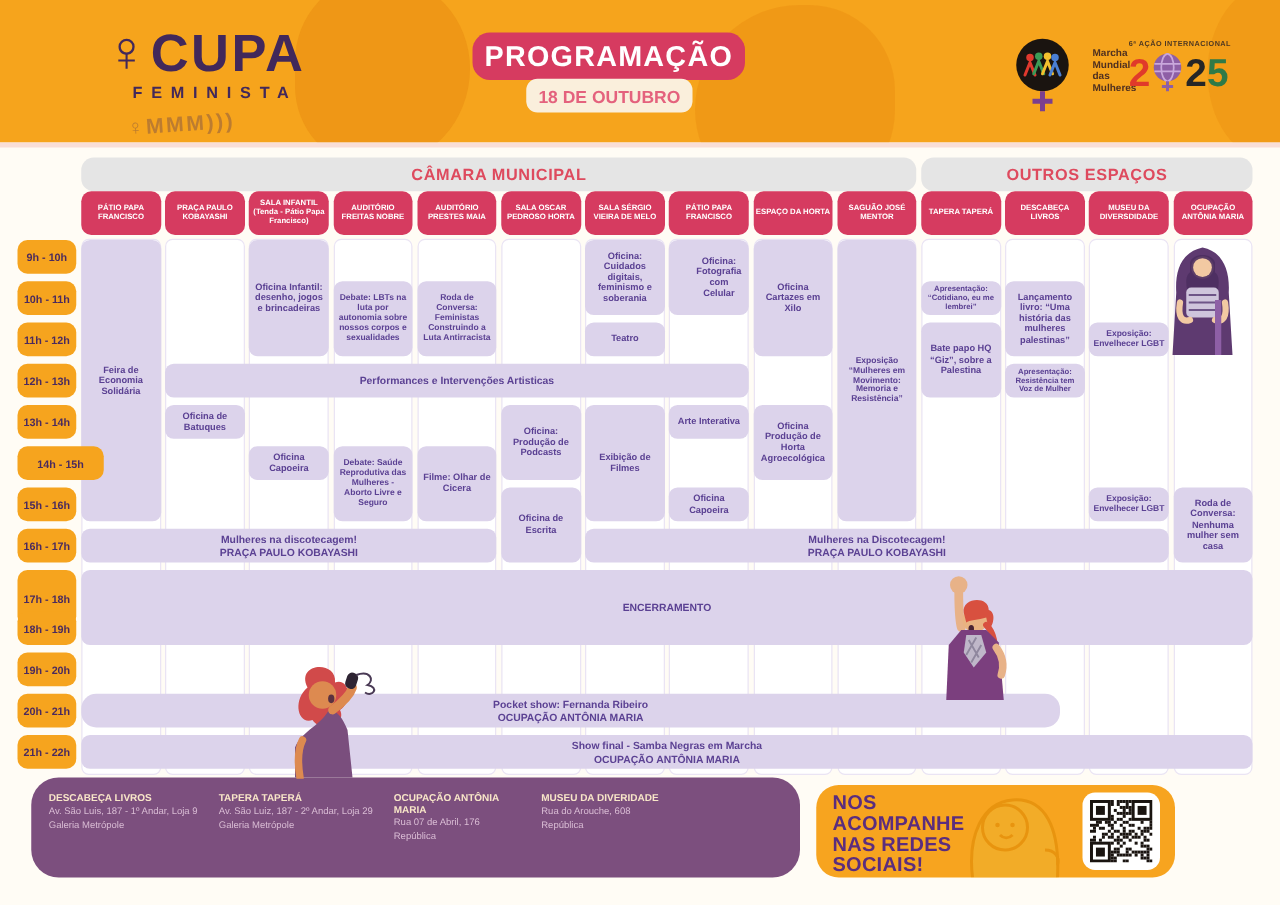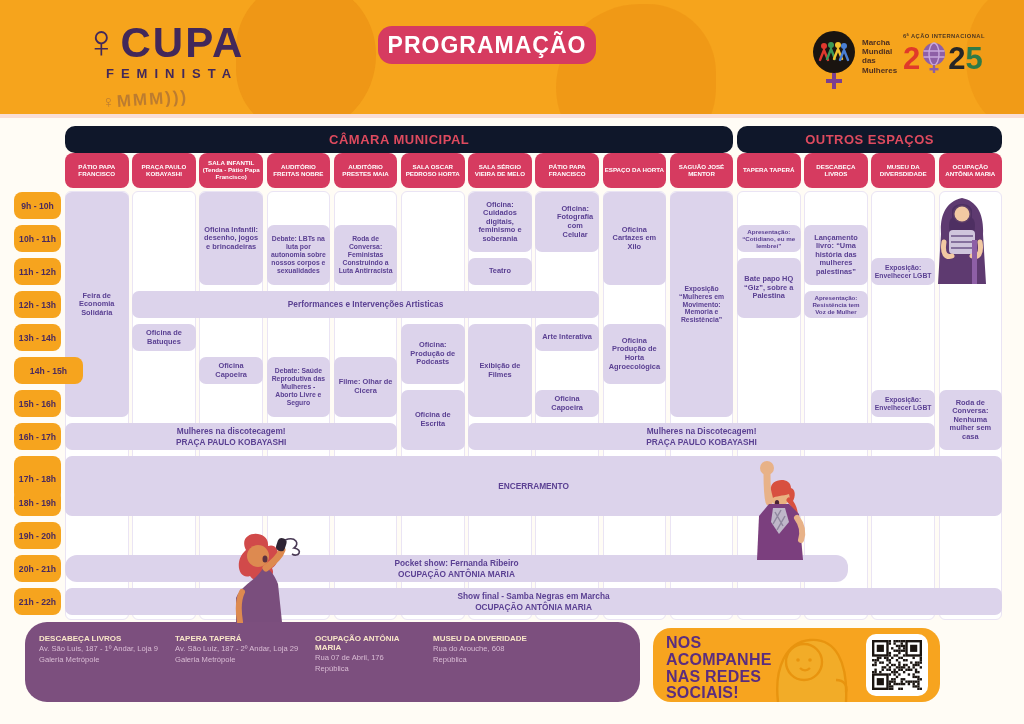--- a/index.html
+++ b/index.html
@@ -15,28 +15,28 @@
   .logo-sub{font-size:13px;font-weight:bold;letter-spacing:7px;margin:2px 0 0 22px;}
   .logo-scribble{position:absolute;left:18px;top:72px;font-size:17px;font-weight:bold;
         color:rgba(66,40,90,.32);transform:rotate(-4deg);letter-spacing:2px;}
   .title-badge{position:absolute;left:378px;top:26px;width:218px;height:38px;background:#D63B60;
         border-radius:14px;color:#fff;font-weight:bold;font-size:23px;letter-spacing:1px;
         display:flex;align-items:center;justify-content:center;}
   .date-badge{position:absolute;left:421px;top:63px;width:133px;height:27px;background:#FAEFDC;
         border-radius:9px;color:#E4627D;font-weight:bold;font-size:14px;
         display:flex;align-items:center;justify-content:center;}
   .mmm{position:absolute;left:810px;top:30px;display:flex;}
-  .mmm-txt{margin-left:4px;margin-top:8px;font-size:8px;font-weight:bold;color:#4F3020;line-height:1.15;}
+  .mmm-txt{margin-left:16px;margin-top:8px;font-size:8px;font-weight:bold;color:#4F3020;line-height:1.15;}
   .y25{position:absolute;left:903px;top:33px;}
   .y25-action{font-size:5.8px;font-weight:bold;color:#4F3822;letter-spacing:.4px;}
   .y25-digits{display:flex;align-items:center;margin-top:2px;}
   .y25-digits span{font-size:31px;font-weight:bold;line-height:1;}
   .d-red{color:#E03A2A;} .d-blk{color:#262626;} .d-grn{color:#2F7A47;}
   
-  .section-head{position:absolute;background:#0f172a;border-radius:10px;color:#DE4A5E;
+  .section-head{position:absolute;background:#e5e5e5;border-radius:10px;color:#DE4A5E;
         font-weight:bold;font-size:13px;letter-spacing:.5px;display:flex;align-items:center;
         justify-content:center;z-index:2;}
   .time-badge{position:absolute;background:#F6A41E;border-radius:8px;color:#4A2A5E;
         font-weight:bold;font-size:8.6px;display:flex;align-items:center;justify-content:center;z-index:3;}
   .col-bg{position:absolute;background:#FFFFFF;border:1px solid #EAE4F4;border-radius:6px;z-index:1;}
   .venue-badge{position:absolute;background:#D63B60;border-radius:8px;color:#fff;font-weight:bold;
         font-size:6.2px;line-height:1.12;text-align:center;display:flex;align-items:center;
         justify-content:center;padding:2px 1px;box-sizing:border-box;z-index:3;}
   .cell{position:absolute;background:#DCD3EB;border-radius:7px;color:#5B4193;font-weight:bold;
         font-size:7.4px;line-height:1.16;text-align:center;display:flex;align-items:center;
@@ -71,20 +71,21 @@
     <div class="doodle" style="left:556px;top:4px;width:160px;height:160px;border-radius:55% 45% 50% 50%;opacity:.8;"></div>
     <div class="doodle" style="left:966px;top:-12px;width:100px;height:140px;border-radius:50%;opacity:.7;"></div>
 
     <div class="logo">
       <div class="logo-main"><span class="logo-venus">♀</span><span>CUPA</span></div>
       <div class="logo-sub">FEMINISTA</div>
       <div class="logo-scribble">♀MMM)))</div>
     </div>
 
     <div class="title-badge">PROGRAMAÇÃO</div>
+    <div class="date-badge">18 DE OUTUBRO</div>
 
     <div class="mmm">
       <svg width="48" height="62" viewBox="0 0 48 62">
         <circle cx="24" cy="22" r="21" fill="#1A1410"></circle>
         <g stroke-width="2.4" fill="none" stroke-linecap="round">
           <path d="M10 30 L14 20 L18 30" stroke="#E0392E"></path>
             <circle cx="14" cy="16" r="3" fill="#E0392E" stroke="none"></circle>
           <path d="M17 29 L21 19 L25 29" stroke="#3C9A57"></path>
             <circle cx="21" cy="15" r="3" fill="#3C9A57" stroke="none"></circle>
           <path d="M24 29 L28 19 L32 29" stroke="#F2C12E"></path>

